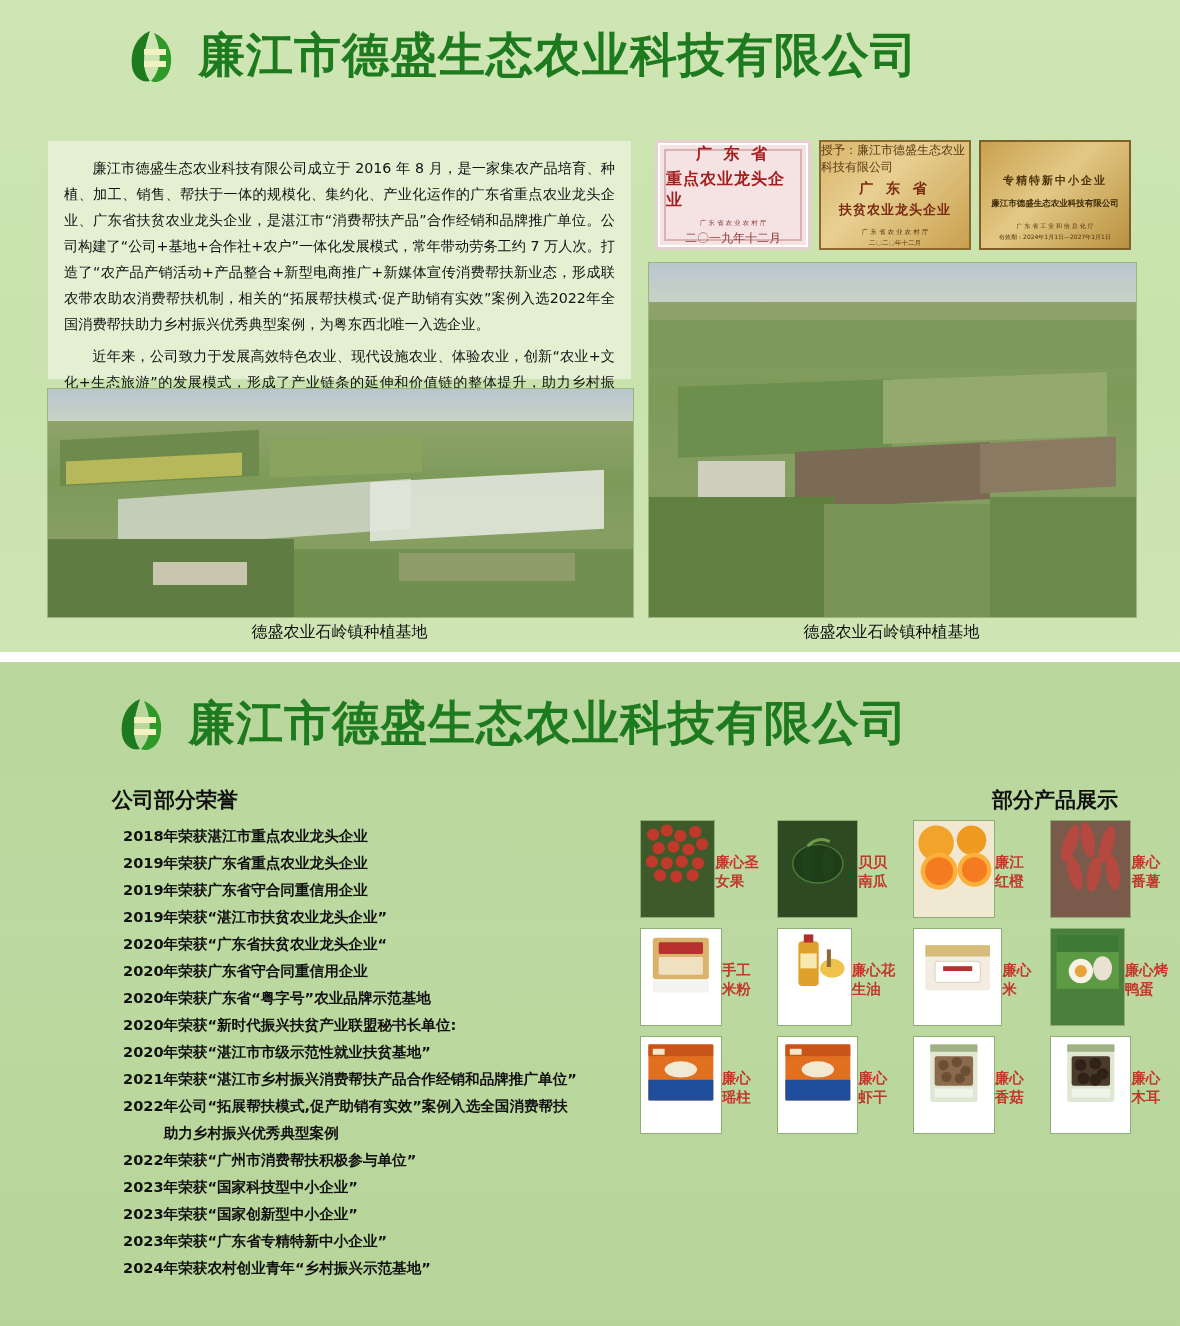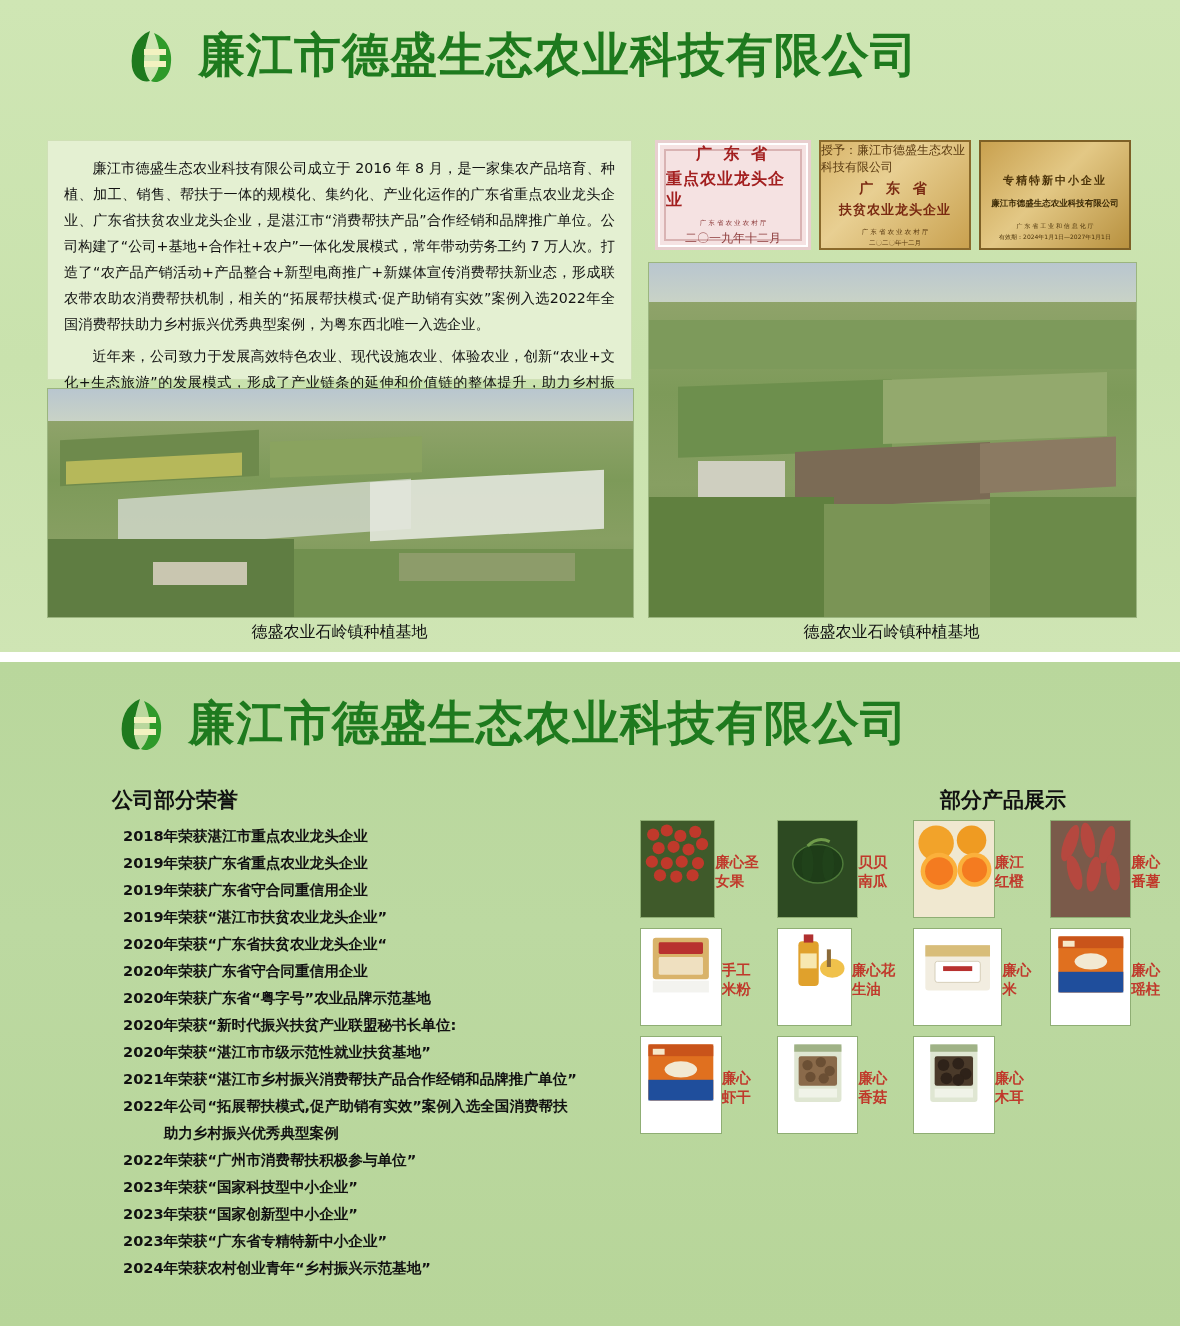--- a/index.html
+++ b/index.html
@@ -106,21 +106,21 @@
     background:linear-gradient(180deg,#b9c6cf,#cdd6c4);}
   .aer .land{position:absolute;left:0;top:14%;width:100%;height:86%;
     background:linear-gradient(180deg,#8fa36a 0%, #7d9a59 30%, #879f62 60%, #6f8d4e 100%);}
   .fld{position:absolute;}
 
   
   .honor-title{
     position:absolute;left:112px;top:786px;font-size:21px;font-weight:bold;color:#111;
   }
   .prod-title{
-    position:absolute;left:940px;top:786px;font-size:21px;font-weight:bold;color:#111;
+    position:absolute;left:992px;top:786px;font-size:21px;font-weight:bold;color:#111;
   }
   .honor-list{
     position:absolute;left:123px;top:822px;width:520px;
   }
   .honor-list li{
     list-style:none;font-size:14.6px;line-height:27px;color:#111;font-weight:bold;
     white-space:pre-wrap;
   }
   .honor-list{padding:0;margin:0;}
 
@@ -373,20 +373,33 @@
         <svg class="fill" viewBox="0 0 108 96" preserveAspectRatio="none">
           <rect x="14" y="20" width="80" height="56" rx="4" fill="#f2ede0"></rect>
           <rect x="14" y="20" width="80" height="14" fill="#d8bd7a"></rect>
           <rect x="26" y="40" width="56" height="26" rx="3" fill="#ffffff" stroke="#cfc6ae"></rect>
           <rect x="36" y="46" width="36" height="6" fill="#b8312f"></rect>
         </svg>
       </div>
       <div class="lbl">廉心米</div>
     </div>
 
+    <div class="prod">
+      <div class="img">
+        <div class="fill" style="background:#4a7f3c;"></div>
+        <svg class="fill" viewBox="0 0 108 96" preserveAspectRatio="none">
+          <rect x="8" y="8" width="92" height="80" fill="#5d9a44"></rect>
+          <rect x="8" y="8" width="92" height="26" fill="#3e7a34"></rect>
+          <circle cx="44" cy="62" r="18" fill="#f6f2e6"></circle>
+          <circle cx="44" cy="62" r="9" fill="#e8a33d"></circle>
+          <ellipse cx="76" cy="58" rx="14" ry="18" fill="#e9e2d2"></ellipse>
+        </svg>
+      </div>
+      <div class="lbl">廉心烤鸭蛋</div>
+    </div>
 
     <div class="prod">
       <div class="img">
         <div class="fill" style="background:#ffffff;"></div>
         <svg class="fill" viewBox="0 0 108 96" preserveAspectRatio="none">
           <rect x="10" y="10" width="88" height="76" rx="3" fill="#e0701f"></rect>
           <rect x="10" y="10" width="88" height="16" fill="#c9541a"></rect>
           <rect x="16" y="16" width="16" height="8" fill="#f6e7c8"></rect>
           <rect x="10" y="58" width="88" height="28" fill="#1f4e9c"></rect>
           <ellipse cx="54" cy="44" rx="22" ry="11" fill="#f2e9d2"></ellipse>

